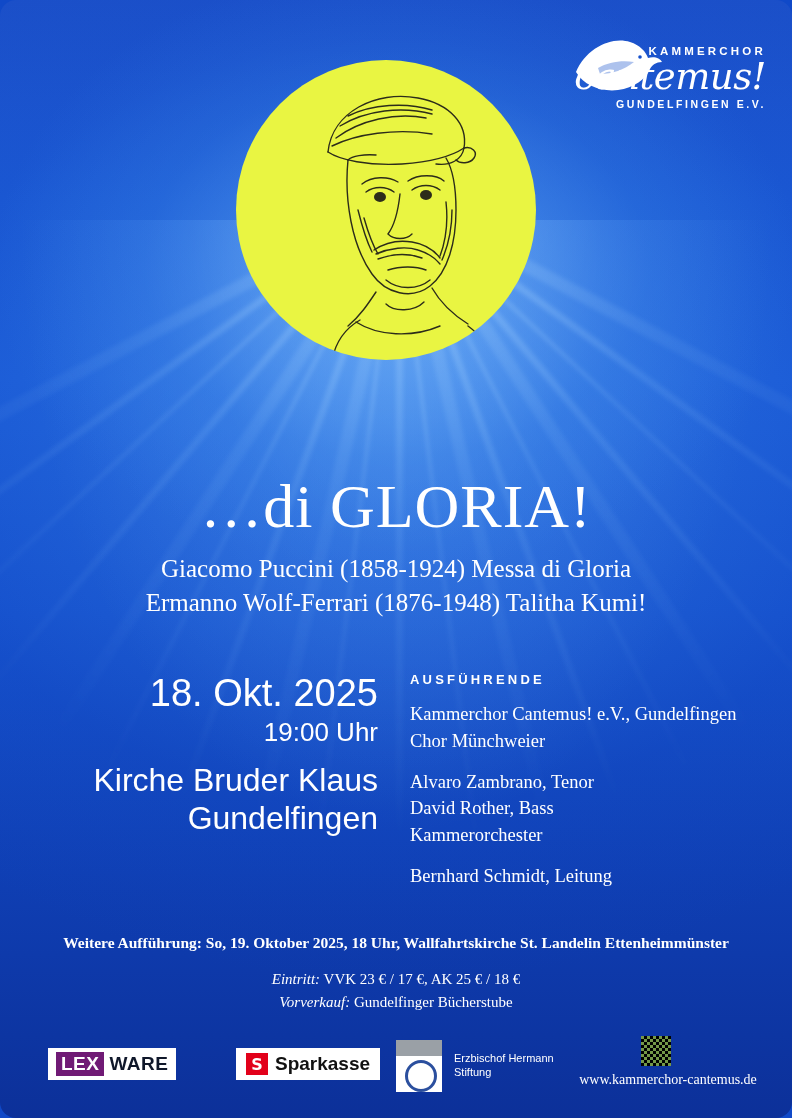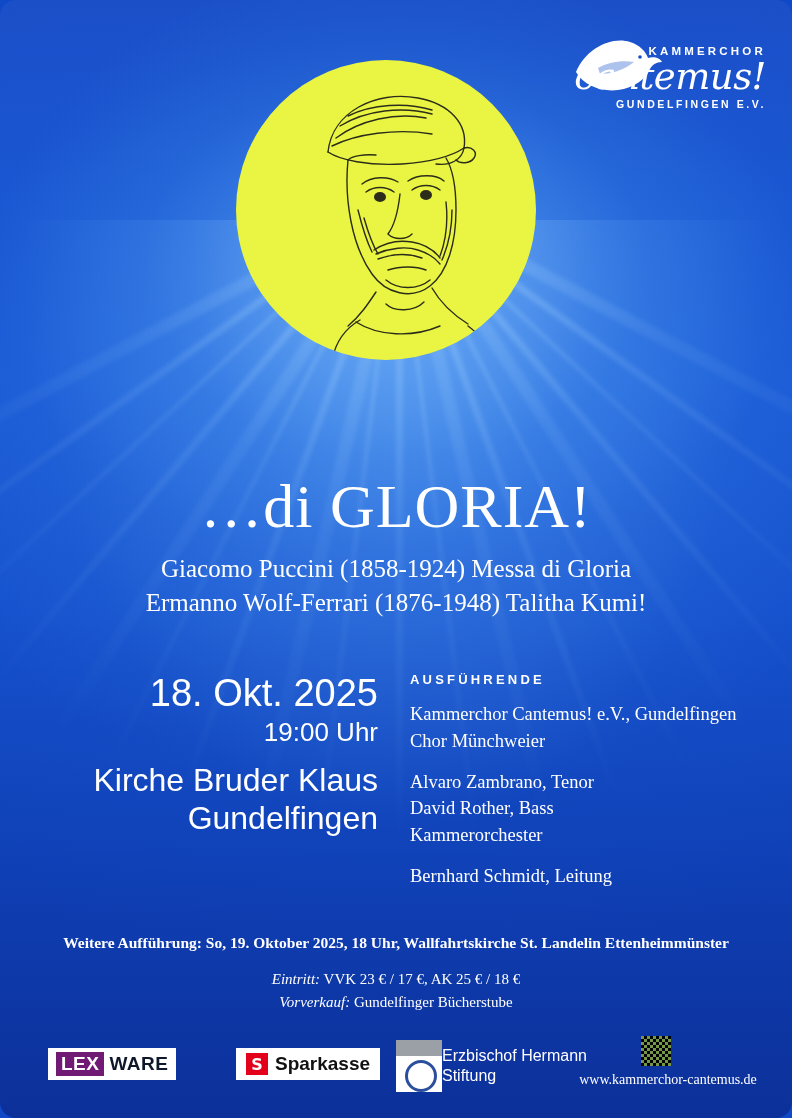--- a/index.html
+++ b/index.html
@@ -279,23 +279,23 @@
     position: absolute; left: 0; top: 0; width: 46px; height: 16px;
     background: #9aa0a6;
   }
   .stiftung .crest .ring {
     position: absolute; left: 9px; top: 20px;
     width: 26px; height: 26px; border-radius: 50%;
     border: 3px solid #2b4f9e;
   }
   .stiftung .stxt {
     color: #ffffff;
-    font-size: 16px;
+    font-size: 11px;
     line-height: 1.25;
-    padding-left: 0;
+    padding-left: 12px;
   }
   .qr {
     position: absolute;
     left: 641px;
     top: 4px;
     width: 30px; height: 30px;
     background:
       repeating-linear-gradient(0deg, #0b3aa8 0 3px, #7fd2f0 3px 6px),
       repeating-linear-gradient(90deg, #0b3aa8 0 3px, #7fd2f0 3px 6px);
     background-blend-mode: difference;

